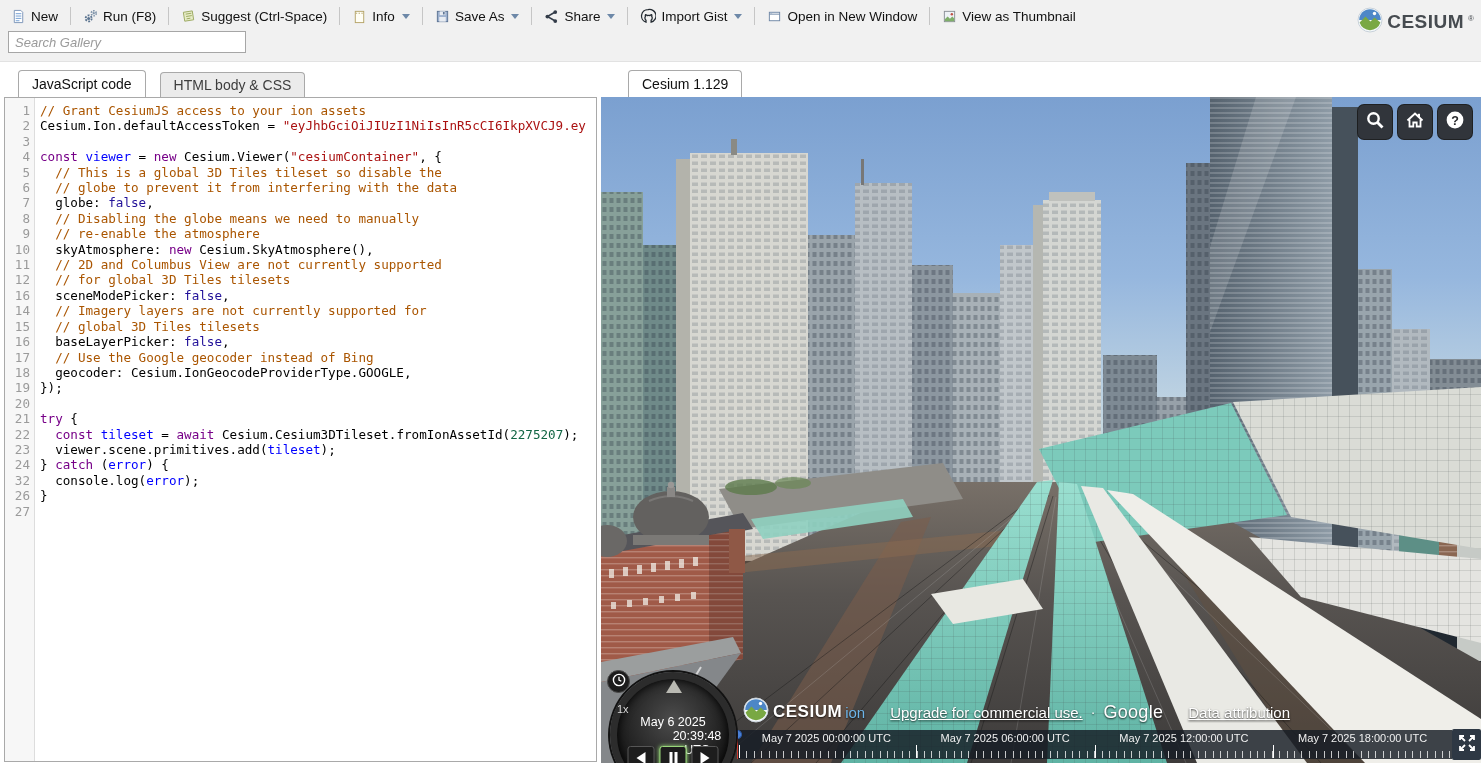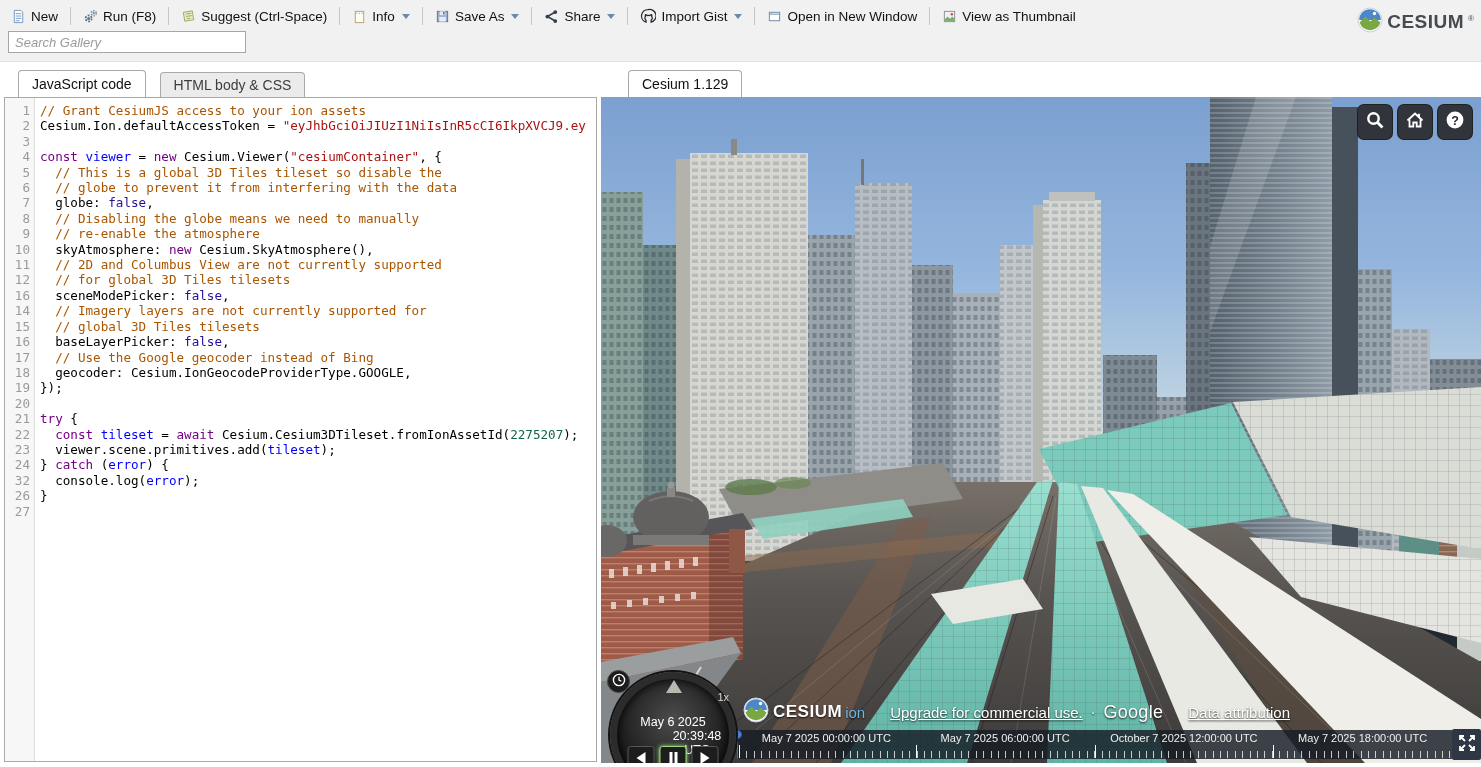--- a/index.html
+++ b/index.html
@@ -57,21 +57,21 @@
     display:flex; align-items:center; justify-content:center; cursor:pointer;
     border:1px solid rgba(20,20,20,.6); }
   
   .anim-widget { position:absolute; left:5px; top:573px; width:134px; height:93px; z-index:6; }
   .dial { position:absolute; left:4px; top:2px; width:126px; height:126px; border-radius:50%;
     background:radial-gradient(circle at 50% 36%, #4c4c4c, #181818 68%);
     border:7px solid #2c2c2c; box-shadow:0 0 0 2px #121212, inset 0 0 10px #000; }
   .dial-pointer { position:absolute; left:49px; top:1px; width:0; height:0;
     border-left:8px solid transparent; border-right:8px solid transparent;
     border-bottom:13px solid #b9b9b2; }
-  .anim-speed { position:absolute; top:12px; width:100%; text-align:right;
+  .anim-speed { position:absolute; top:24px; width:100%; text-align:left;
     font-size:11px; color:#d8d8d8; }
   .anim-date  { position:absolute; top:36px; width:100%; text-align:center;
     font-size:12.5px; color:#fff; }
   .anim-time  { position:absolute; top:50px; width:100%; text-align:center;
     font-size:12.5px; color:#fff;padding-left:48px; }
   .anim-btns { position:absolute; top:67px; left:50%; transform:translateX(-50%);
     display:flex; gap:5px; }
   .anim-btn { width:27px; height:23px; background:#1d1d1d; border:1px solid #565656;
     border-radius:3px; display:flex; align-items:center; justify-content:center;
     gap:2px; cursor:pointer; }
@@ -553,21 +553,21 @@
       <span class="attr-link">Upgrade for commercial use.</span>
       <span class="attr-dot">·</span>
       <span class="attr-google">Google</span>
       <span class="attr-link">Data attribution</span>
     </div>
 
     <div class="timeline">
       <div class="tl-labels" id="tl-labels">
           <div class="tl-label">May 7 2025 00:00:00 UTC</div>
           <div class="tl-label">May 7 2025 06:00:00 UTC</div>
-          <div class="tl-label">October 7 2025 12:00:00 UTC</div>
+          <div class="tl-label">May 7 2025 12:00:00 UTC</div>
           <div class="tl-label">May 7 2025 18:00:00 UTC</div>
         </div>
       <div class="tl-ticks"></div>
       <div class="tl-tick-major" style="left:0.3%"></div>
       <div class="tl-tick-major" style="left:25%"></div>
       <div class="tl-tick-major" style="left:50%"></div>
       <div class="tl-tick-major" style="left:75%"></div>
       <div class="tl-needle-head"></div>
       <div class="tl-needle-line"></div>
     </div>

